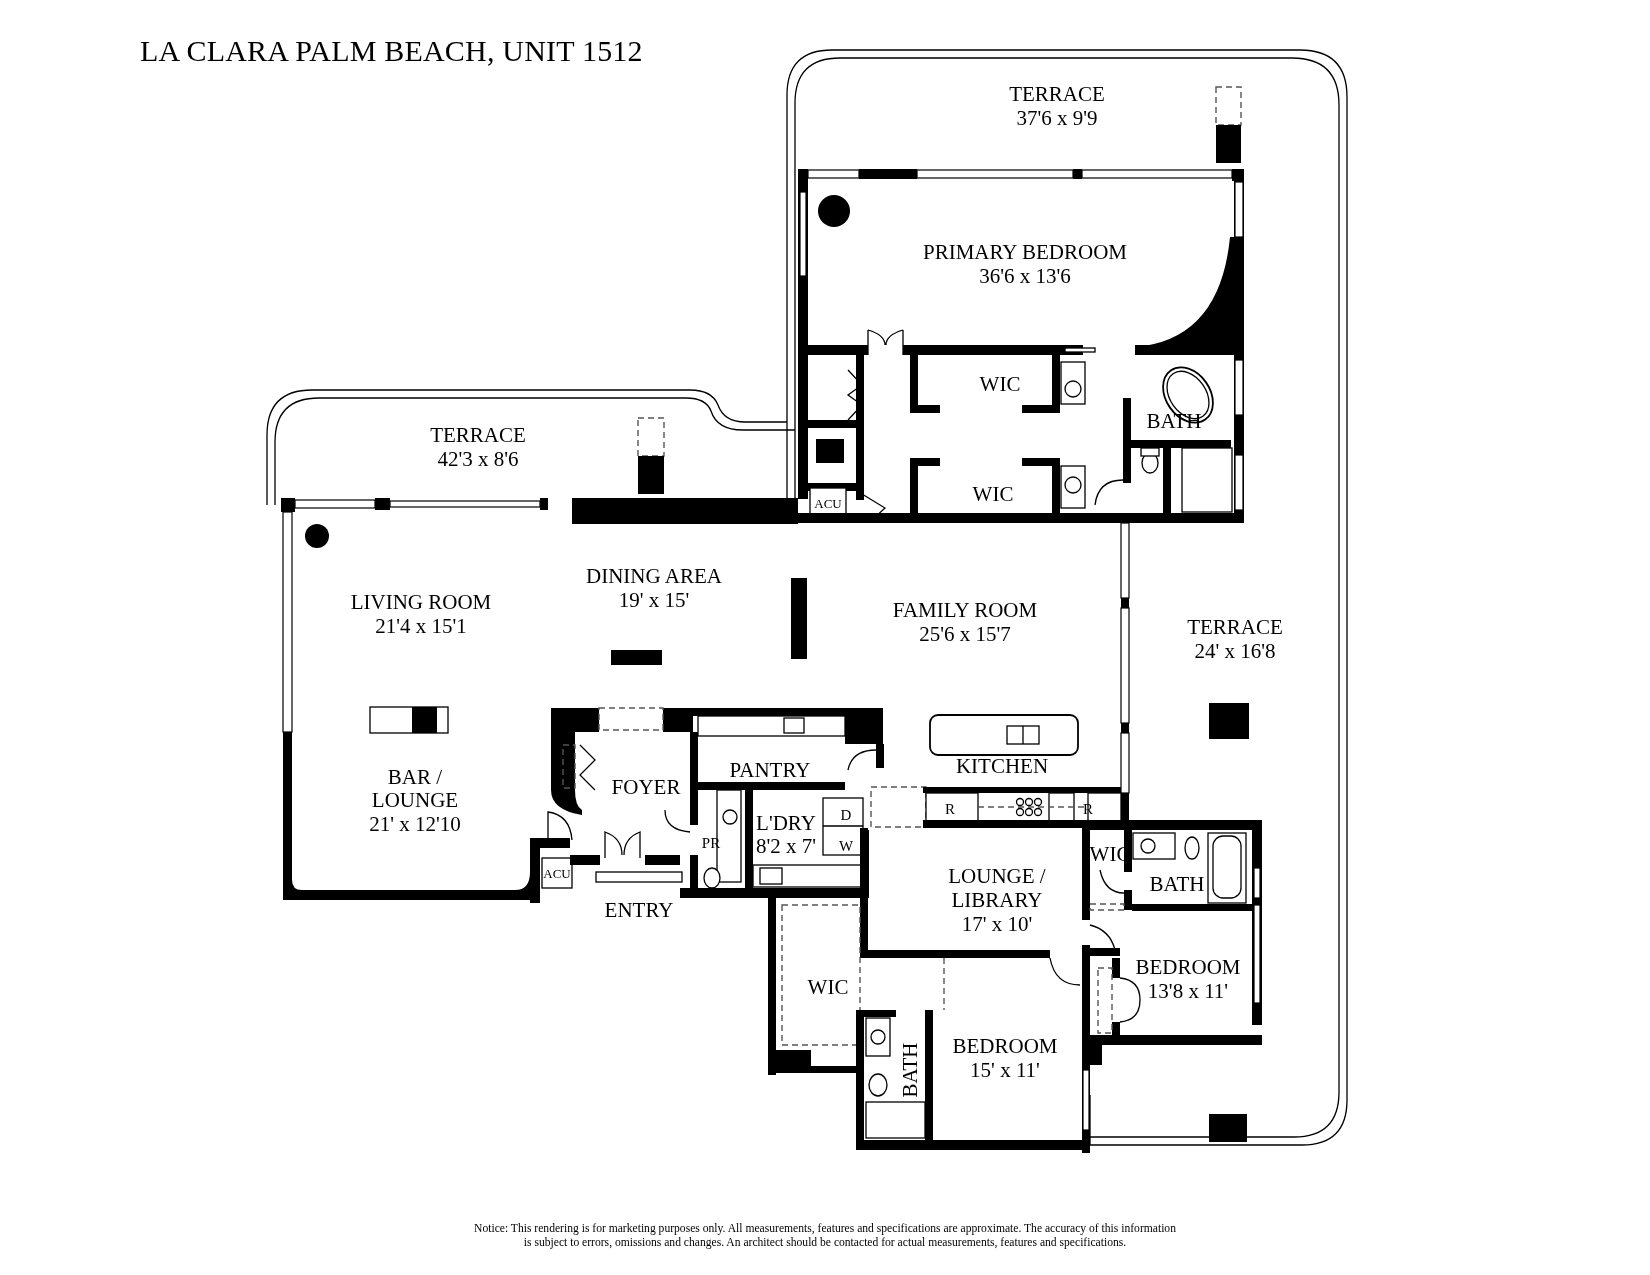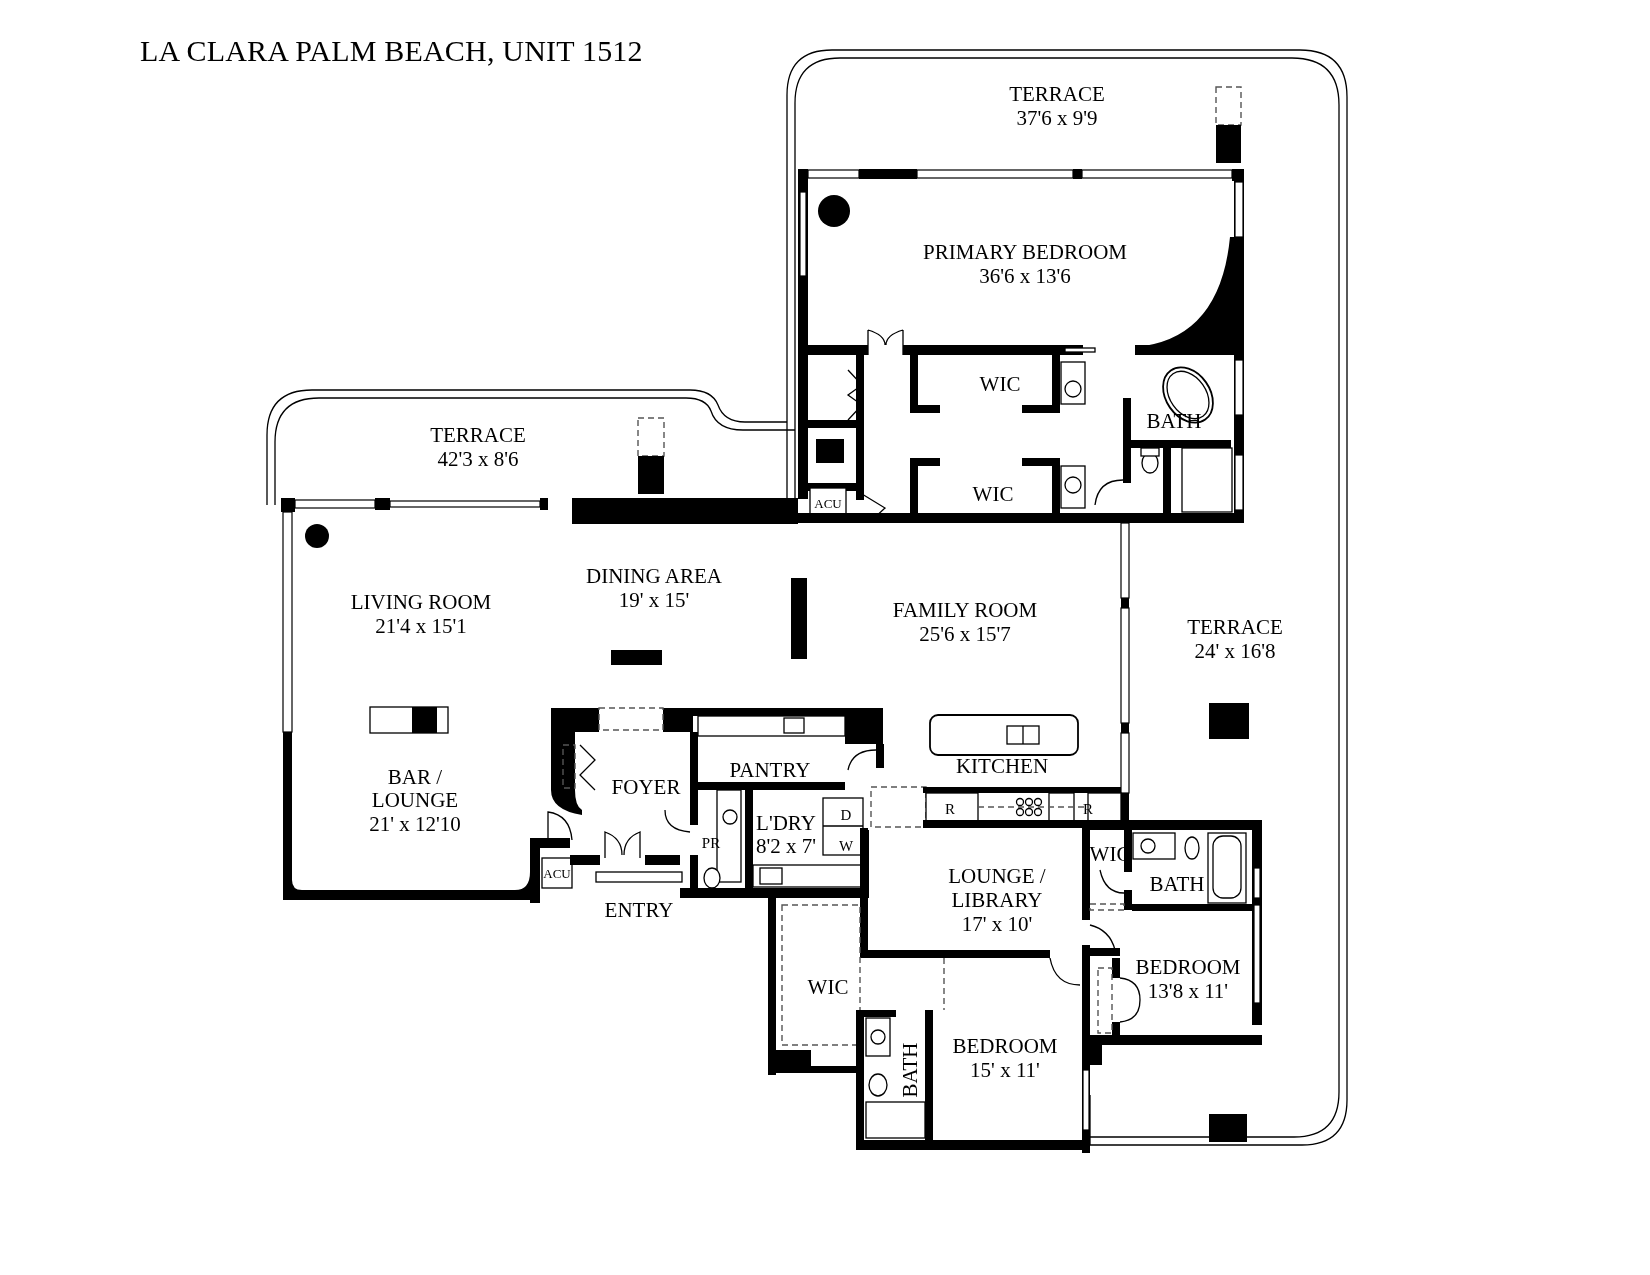--- a/index.html
+++ b/index.html
@@ -288,13 +288,15 @@
     <rect class="wall" x="1090" y="1035" width="172" height="10"></rect>
     <rect class="wall" x="1082" y="1045" width="20" height="20"></rect>
   </g>
   <text class="lbl" x="1110" y="861" text-anchor="middle">WIC</text>
   <text class="lbl" x="1177" y="891" text-anchor="middle">BATH</text>
   <text class="lbl" x="1188" y="974" text-anchor="middle">BEDROOM</text>
   <text class="lbl" x="1188" y="998" text-anchor="middle">13'8 x 11'</text>
 </svg>
 
 <div class="notice">
+  <div>Notice: This rendering is for marketing purposes only. All measurements, features and specifications are approximate. The accuracy of this information</div>
+  <div>is subject to errors, omissions and changes. An architect should be contacted for actual measurements, features and specifications.</div>
 </div>
 
 </body></html>

